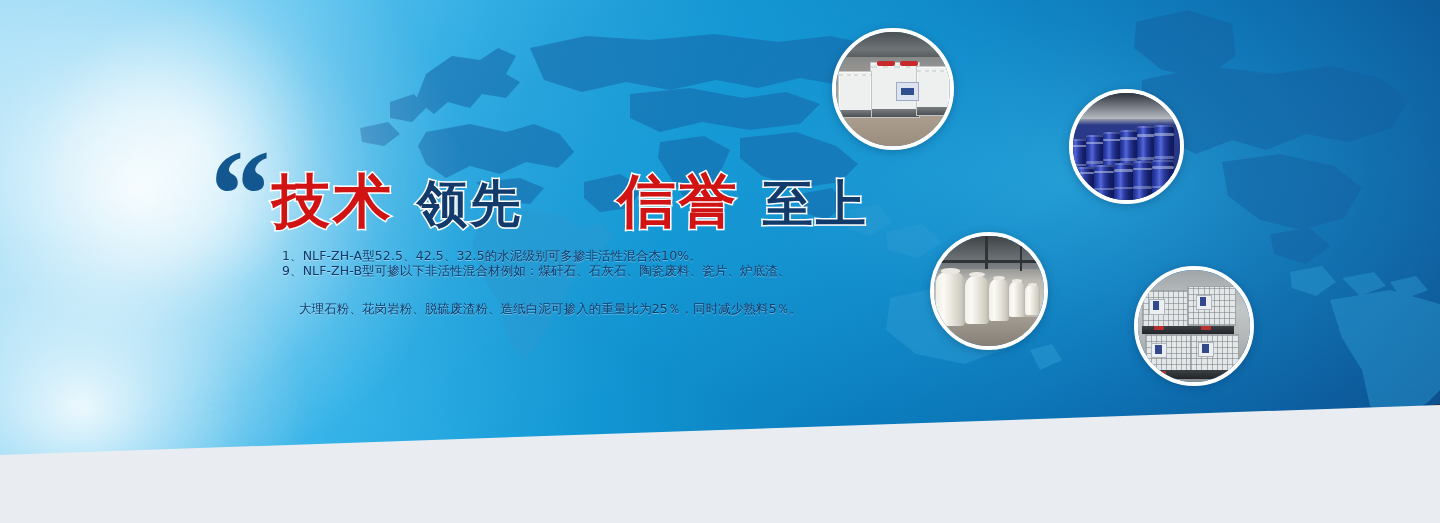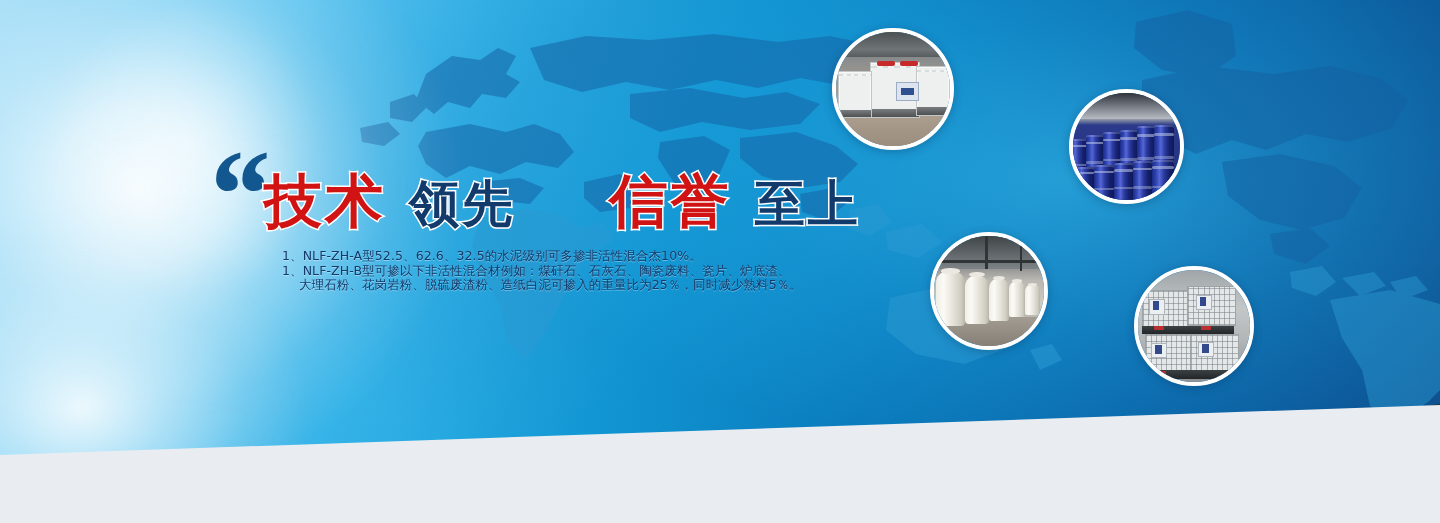--- a/index.html
+++ b/index.html
@@ -127,21 +127,21 @@
     font-size: 128px;
     line-height: 1;
     font-weight: 700;
     font-style: italic;
     color: #12578f;
     letter-spacing: -4px;
     user-select: none;
   }
   .headline {
     position: absolute;
-    left: 264px;
+    left: 272px;
     top: 172px;
     white-space: nowrap;
     font-size: 58px;
     font-weight: 700;
     line-height: 1;
     letter-spacing: 3px;
     font-family: "DejaVu Sans", "Liberation Sans", sans-serif;
   }
   .headline span { display: inline-block; }
   .hl-red {
@@ -165,21 +165,21 @@
     top: 249px;
     color: #123a6b;
     font-size: 12.5px;
     line-height: 14.6px;
     font-family: "DejaVu Sans", "Liberation Sans", sans-serif;
     letter-spacing: 0.1px;
     text-shadow: 0 1px 0 rgba(255,255,255,0.35);
     white-space: nowrap;
   }
   .bullets .row { display: block; }
-  .bullets .cont { display: block; padding-left: 17px; }
+  .bullets .cont { display: block; padding-left: 17px; margin-top: 24px; }
 
   
   .photo {
     position: absolute;
     border-radius: 50%;
     border: 4px solid #ffffff;
     box-sizing: border-box;
     overflow: hidden;
     box-shadow: 0 2px 10px rgba(4,40,78,0.30);
   }
@@ -308,22 +308,22 @@
 
   <div class="headline">
     <span class="hl-red">技术</span>
     <span class="hl-navy">领先</span>
     <span class="hl-gap"></span>
     <span class="hl-red">信誉</span>
     <span class="hl-navy">至上</span>
   </div>
 
   <div class="bullets">
-    <span class="row">1、NLF-ZH-A型52.5、62.6、32.5的水泥级别可多掺非活性混合杰10%。</span>
-    <span class="row">1、NLF-ZH-B型可掺以下非活性混合材例如：煤矸石、石灰石、陶瓷废料、瓷片、炉底渣、</span>
+    <span class="row">1、NLF-ZH-A型52.5、42.5、32.5的水泥级别可多掺非活性混合杰10%。</span>
+    <span class="row">9、NLF-ZH-B型可掺以下非活性混合材例如：煤矸石、石灰石、陶瓷废料、瓷片、炉底渣、</span>
     <span class="cont">大理石粉、花岗岩粉、脱硫废渣粉、造纸白泥可掺入的重量比为25％，同时减少熟料5％。</span>
   </div>
 
   <div class="photo" id="photo-1">
     <div class="scene" id="p1">
       <div class="scene" id="p1-bg"></div>
       <div class="roof"></div>
       <div class="floor"></div>
       <div class="tote" style="left:30%;top:26%;width:42%;height:48%;"></div>
       <div class="tote" style="left:2%;top:34%;width:28%;height:40%;"></div>

